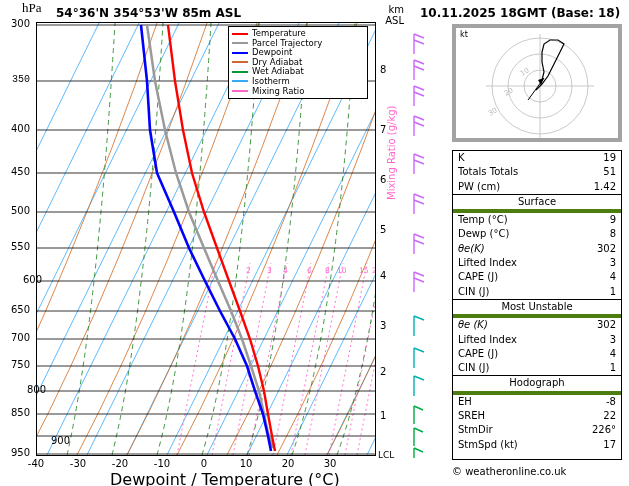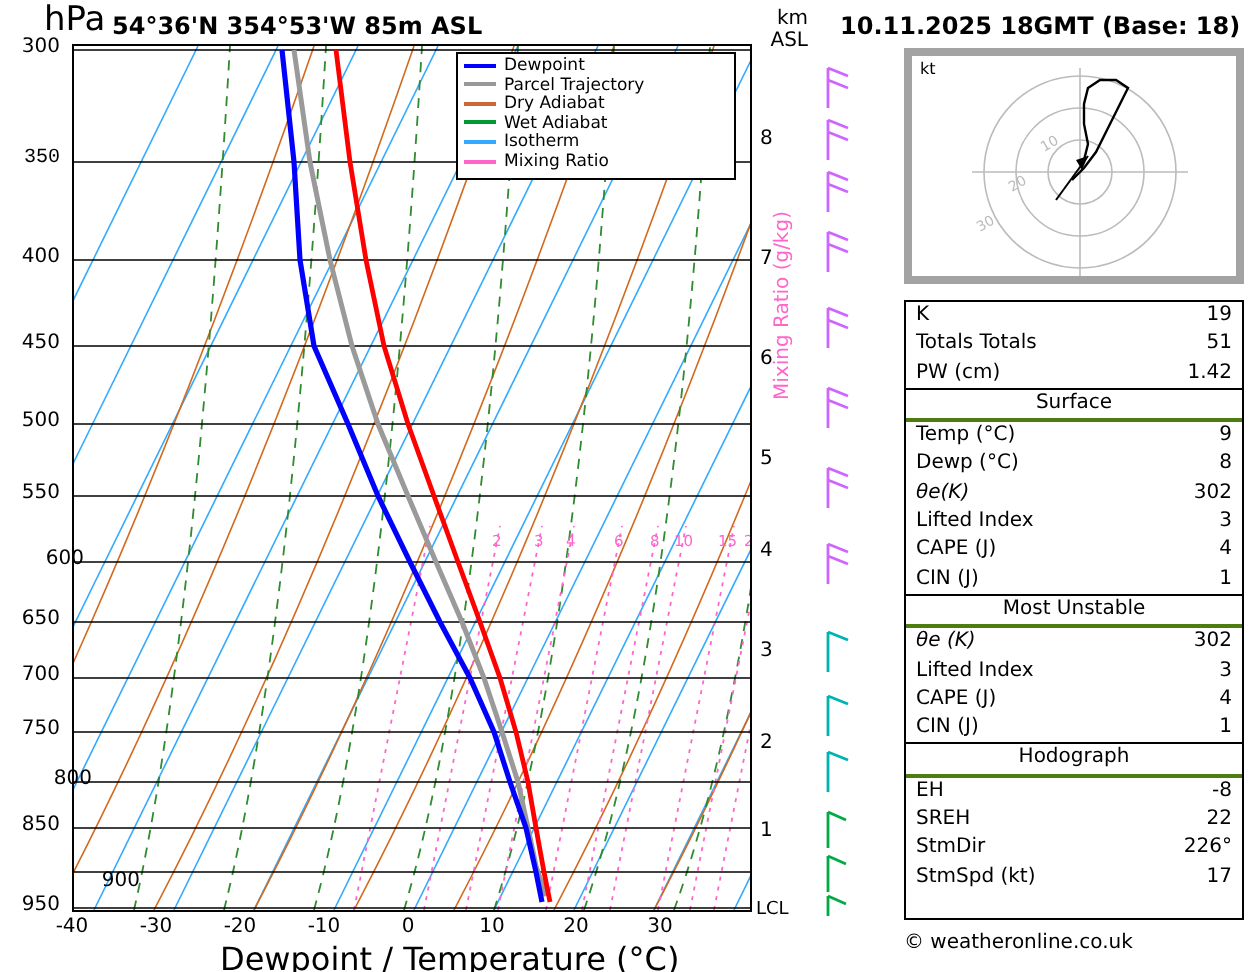--- a/index.html
+++ b/index.html
@@ -1,19 +1,19 @@
 <!DOCTYPE html>
 <html><head>
 <meta charset="utf-8">
 <style>
   html,body{margin:0;padding:0;}
   body{width:629px;height:486px;background:#ffffff;font-family:"DejaVu Sans",sans-serif;position:relative;overflow:hidden;}
   .abs{position:absolute;}
   
-  #hdr-hpa{left:22px;top:0;font-size:17px;color:#000;}
+  #hdr-hpa{left:22px;top:0;font-size:13px;color:#000;font-family:Liberation Serif, serif;}
   #hdr-title{left:56px;top:6px;font-size:12px;font-weight:bold;color:#000;}
   #hdr-km{left:378px;top:4px;font-size:10px;color:#000;text-align:right;width:26px;line-height:11px;}
   #hdr-date{left:420px;top:6px;font-size:12px;font-weight:bold;color:#000;}
   
   #plot{left:36px;top:22px;width:340px;height:434px;border:1px solid #000;box-sizing:border-box;overflow:hidden;background:#fff;}
   #plot svg{display:block;}
   
   .ylab{font-size:10px;color:#000;text-align:right;width:30px;}
   .xlab{font-size:10px;color:#000;text-align:center;width:30px;}
   #xaxis-title{left:110px;top:470px;font-size:16px;color:#000;}
@@ -24,21 +24,21 @@
   
   #legend{left:228px;top:26px;width:140px;background:#fff;border:1px solid #000;padding:2px 3px;box-sizing:border-box;}
   #legend div{font-size:8.5px;color:#000;line-height:9.6px;white-space:nowrap;}
   #legend i{display:inline-block;width:16px;height:0;border-top-width:2px;border-top-style:solid;vertical-align:middle;margin-right:4px;}
   
   #hodo{left:452px;top:24px;width:170px;height:118px;border:4px solid #a3a3a3;box-sizing:border-box;background:#fff;}
   #hodo .kt{position:absolute;left:4px;top:2px;font-size:8px;color:#000;}
   
   #tbl{left:452px;top:150px;width:170px;height:310px;border:1px solid #000;box-sizing:border-box;background:#fff;font-size:10px;color:#000;}
   #tbl .row{display:flex;justify-content:space-between;padding:0 5px;line-height:14.3px;height:14.3px;}
-  #tbl .sec{text-align:center;line-height:14.3px;height:14.3px;border-top:1px solid #000;border-bottom:2px solid #4d7c0f;}
+  #tbl .sec{text-align:center;line-height:14.3px;height:14.3px;border-top:1px solid #000;border-bottom:4px solid #4d7c0f;}
   #tbl .val{text-align:right;}
   
   #footer{left:452px;top:466px;font-size:10px;color:#000;}
   .ital{font-style:italic;}
   #lcl{left:378px;top:450px;font-size:9px;color:#000;}
 </style>
 </head>
 <body>
 
 <div class="abs" id="hdr-hpa">hPa</div>
@@ -136,22 +136,23 @@
 
     <polyline fill="none" stroke="#9a9a9a" stroke-width="2.5" points="236,425 231,410 227,391 222,368 214,343 205,316 194,288 181,258 167,225 152,189 139,150 128,107 118,58 110,2"></polyline>
 
     <polyline fill="none" stroke="#ff0000" stroke-width="2.4" points="238,428 235,413 231,391 227,368 221,343 213,316 203,288 192,258 180,225 167,189 155,150 146,107 138,58 131,2"></polyline>
 
     <polyline fill="none" stroke="#0000ff" stroke-width="2.6" points="234,428 231,413 226,391 218,368 210,343 198,316 183,288 168,258 152,225 137,189 120,150 113,107 110,58 104,2"></polyline>
   </svg>
 </div>
 
 <div class="abs" id="legend">
+  <div><i style="border-top-color:#ff0000"></i><span>Temperature</span></div>
+  <div><i style="border-top-color:#999999"></i><span>Parcel Trajectory</span></div>
   <div><i style="border-top-color:#0000ff"></i><span>Dewpoint</span></div>
-  <div><i style="border-top-color:#999999"></i><span>Parcel Trajectory</span></div>
   <div><i style="border-top-color:#cc6633"></i><span>Dry Adiabat</span></div>
   <div><i style="border-top-color:#009933"></i><span>Wet Adiabat</span></div>
   <div><i style="border-top-color:#33aaff"></i><span>Isotherm</span></div>
   <div><i style="border-top-color:#ff66cc"></i><span>Mixing Ratio</span></div>
 </div>
 
 <div class="abs ylab" style="left:0px;top:18px;">300</div>
 <div class="abs ylab" style="left:0px;top:74px;font-family:Liberation Mono, monospace;">350</div>
 <div class="abs ylab" style="left:0px;top:123px;">400</div>
 <div class="abs ylab" style="left:0px;top:166px;">450</div>

